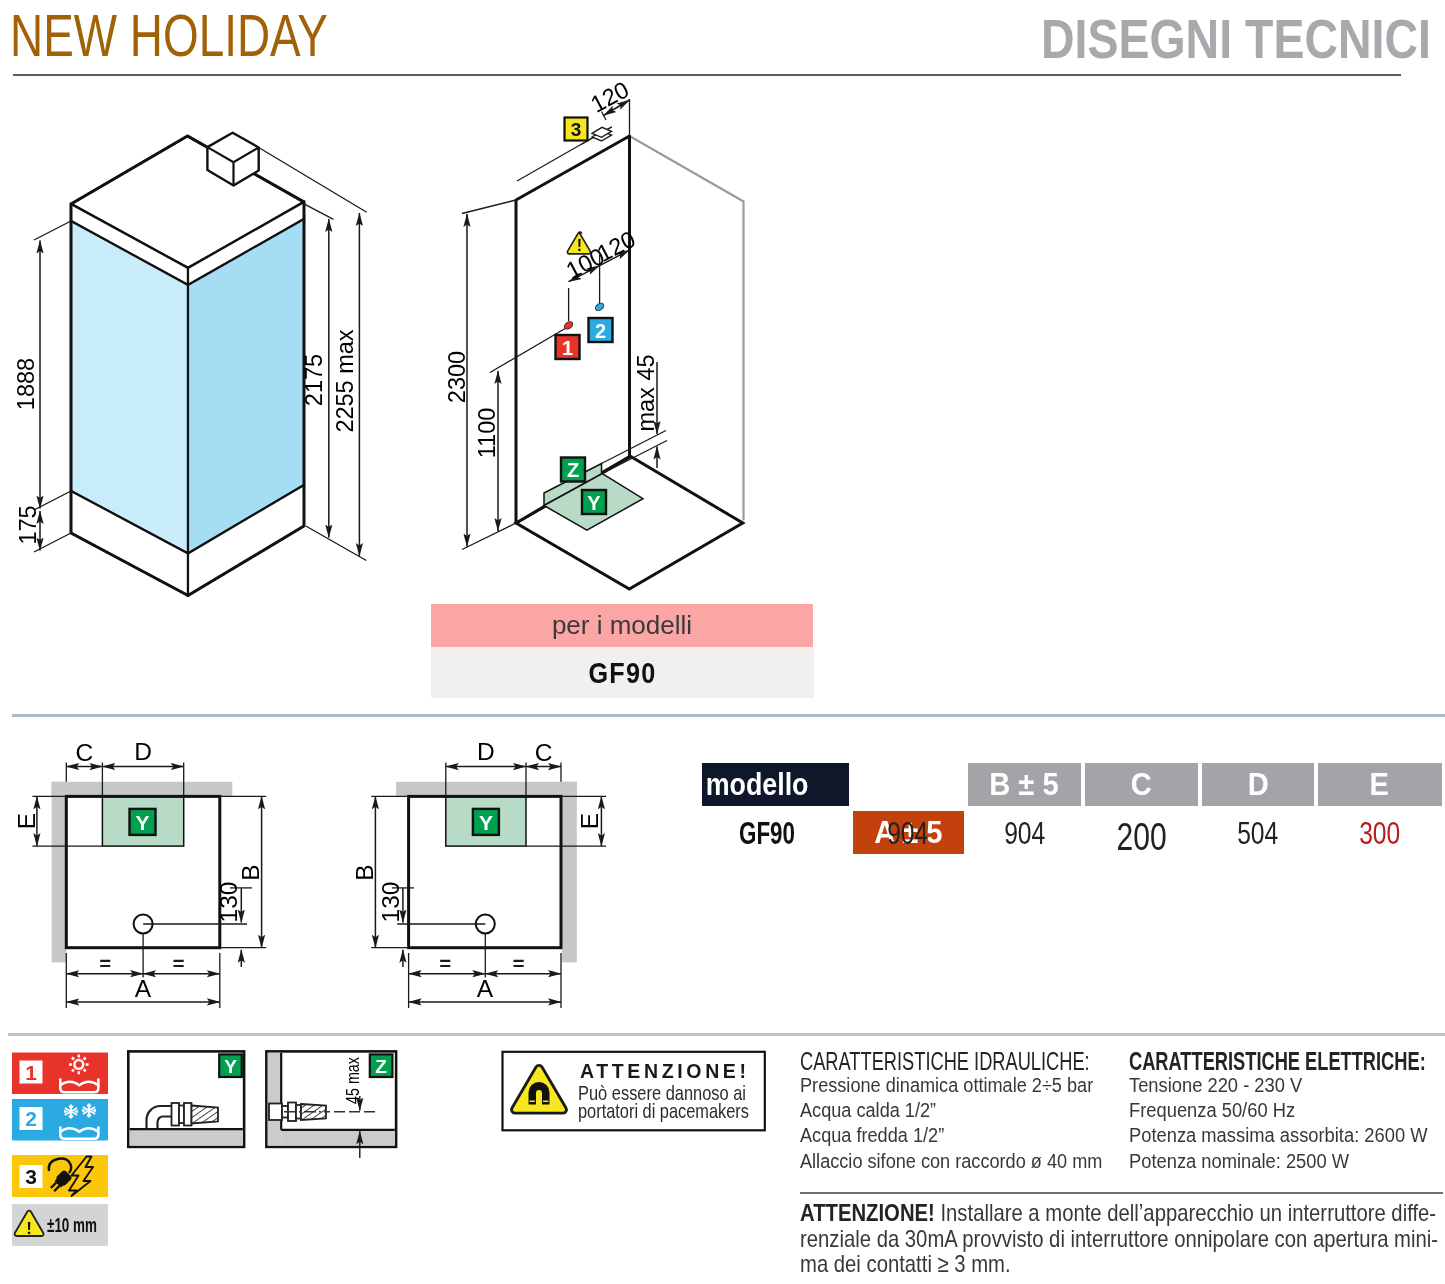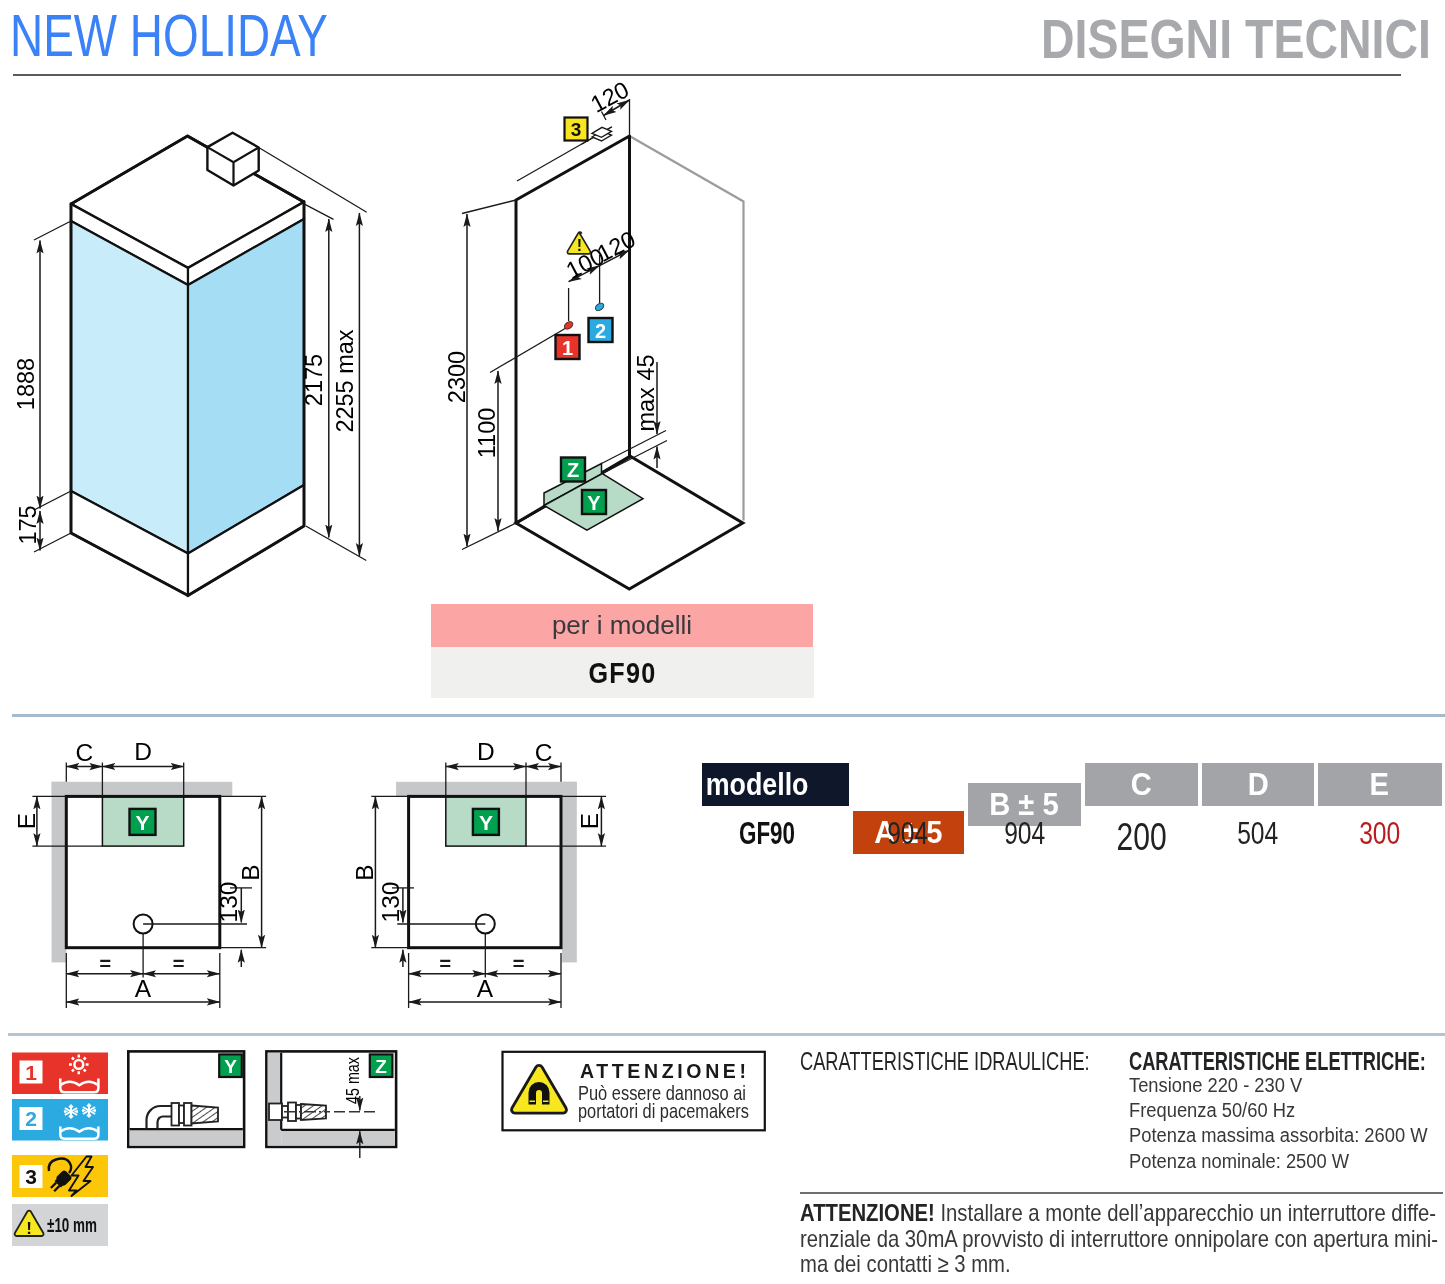--- a/index.html
+++ b/index.html
@@ -4,21 +4,21 @@
 <style>
   html,body{margin:0;padding:0;background:#fff;}
   body{width:1445px;height:1284px;position:relative;font-family:"Liberation Sans",sans-serif;overflow:hidden;}
   .abs{position:absolute;}
   .cx{display:inline-block;transform-origin:left top;}
   svg text{font-family:"Liberation Sans",sans-serif;}
 </style>
 </head>
 <body>
 
-<div class="abs" style="left:10px;top:1px;font-size:60px;color:#3b82f6;white-space:nowrap;"><span class="cx" style="transform:scaleX(0.765);">NEW HOLIDAY</span></div>
+<div class="abs" style="left:10px;top:1px;font-size:60px;color:#a16207;white-space:nowrap;"><span class="cx" style="transform:scaleX(0.765);">NEW HOLIDAY</span></div>
 
 <div class="abs" style="left:1041px;top:7px;width:520px;font-size:55px;font-weight:bold;color:#a7a9ac;white-space:nowrap;"><span class="cx" style="transform:scaleX(0.845);">DISEGNI TECNICI</span></div>
 
 <div class="abs" style="left:13px;top:74px;width:1388px;height:2px;background:#5b5b5d;"></div>
 
 <svg class="abs" style="left:0;top:85px;" width="400" height="540" viewBox="0 85 400 540">
   <defs>
     <marker id="ar" markerWidth="16" markerHeight="12" refX="13" refY="5" orient="auto-start-reverse" markerUnits="userSpaceOnUse">
         <path d="M0,1.4 L13.5,5 L0,8.6 L2.6,5 z" fill="#1a1a1a"></path>
       </marker>
@@ -238,21 +238,21 @@
   <text x="485" y="997" font-size="24.5" text-anchor="middle">A</text>
 
   <line x1="408.6" y1="1001.9" x2="561" y2="1001.9" stroke="#1a1a1a" stroke-width="1.5" marker-start="url(#ar3)" marker-end="url(#ar3)"></line>
   <path d="M408.6,953 L408.6,1008 M561,953 L561,1008" stroke="#1a1a1a" stroke-width="1.3"></path>
 </svg>
 
 <div class="abs" style="left:701.5px;top:762.5px;width:147px;height:43px;background:#0f172a;color:#fff;font-weight:bold;font-size:31px;text-align:left;line-height:43px;"><span class="cx" style="transform:scaleX(0.865) translateX(-5px);transform-origin:center top;">modello</span></div>
 
 <div class="abs" style="left:852.5px;top:762.5px;width:111px;height:43px;background:#c2410c;color:#fff;font-weight:bold;font-size:31px;text-align:center;line-height:43px;margin-top:48px;"><span class="cx" style="transform:scaleX(0.94);transform-origin:center top;">A ± 5</span></div>
 
-<div class="abs" style="left:968px;top:762.5px;width:112.5px;height:43px;background:#a2a4a7;color:#fff;font-weight:bold;font-size:31px;text-align:center;line-height:43px;margin-top:20px;"><span class="cx" style="transform:scaleX(0.94);transform-origin:center top;">B ± 5</span></div>
+<div class="abs" style="left:968px;top:762.5px;width:112.5px;height:43px;background:#a2a4a7;color:#fff;font-weight:bold;font-size:31px;text-align:center;line-height:43px;"><span class="cx" style="transform:scaleX(0.94);transform-origin:center top;">B ± 5</span></div>
 
 <div class="abs" style="left:1084.5px;top:762.5px;width:113.5px;height:43px;background:#a2a4a7;color:#fff;font-weight:bold;font-size:31px;text-align:center;line-height:43px;"><span class="cx" style="transform:scaleX(0.94);transform-origin:center top;">C</span></div>
 
 <div class="abs" style="left:1201.5px;top:762.5px;width:112.5px;height:43px;background:#a2a4a7;color:#fff;font-weight:bold;font-size:31px;text-align:center;line-height:43px;"><span class="cx" style="transform:scaleX(0.94);transform-origin:center top;">D</span></div>
 
 <div class="abs" style="left:1317.5px;top:762.5px;width:124px;height:43px;background:#a2a4a7;color:#fff;font-weight:bold;font-size:31px;text-align:center;line-height:43px;"><span class="cx" style="transform:scaleX(0.94);transform-origin:center top;">E</span></div>
 
 <div class="abs" style="left:694px;top:815px;width:147px;font-weight:bold;font-size:32px;color:#111;text-align:center;"><span class="cx" style="transform:scaleX(0.70);transform-origin:center top;">GF90</span></div>
 
 <div class="abs" style="left:852.5px;top:815px;width:111px;font-size:32px;color:#222;text-align:center;"><span class="cx" style="transform:scaleX(0.77);transform-origin:center top;">904</span></div>
@@ -356,20 +356,21 @@
   <path d="M542,1067 L566,1108 a3.5,3.5 0 0 1 -3,5.2 l-48,0 a3.5,3.5 0 0 1 -3,-5.2 l24,-41 a3.5,3.5 0 0 1 6,0 z" fill="#f7e71f" stroke="#1a1a1a" stroke-width="2.8" stroke-linejoin="round"></path>
   <path d="M528.5,1104.5 l0,-12 a10.5,10.5 0 0 1 21,0 l0,12 l-7.5,0 l0,-11.5 a3,3 0 0 0 -6,0 l0,11.5 z" fill="#111"></path>
   <path d="M529.5,1101.2 l5.5,0 M543,1101.2 l5.5,0" stroke="#f7e71f" stroke-width="1.6"></path>
   <text x="580" y="1078" font-size="19.5" font-weight="bold" style="fill:#18191b" textLength="166" lengthAdjust="spacing">ATTENZIONE!</text>
   <text x="578" y="1099.5" font-size="21" fill="#2b2c2e" textLength="168" lengthAdjust="spacingAndGlyphs">Può essere dannoso ai</text>
   <text x="578" y="1117.5" font-size="21" fill="#2b2c2e" textLength="171" lengthAdjust="spacingAndGlyphs">portatori di pacemakers</text>
 </svg>
 
 <div class="abs" style="left:800px;top:1046.5px;width:330px;">
   <div style="font-size:25px;font-weight:normal;color:#232426;white-space:nowrap;"><span class="cx" style="transform:scaleX(0.73);">CARATTERISTICHE IDRAULICHE:</span></div>
+  <div style="font-size:19.5px;color:#37383a;line-height:25.4px;margin-top:-3px;white-space:nowrap;"><span class="cx" style="transform:scaleX(0.93);">Pressione dinamica ottimale 2÷5 bar<br>Acqua calda 1/2”<br>Acqua fredda 1/2”<br>Allaccio sifone con raccordo ø 40 mm</span></div>
 </div>
 
 <div class="abs" style="left:1129px;top:1046.5px;width:330px;">
   <div style="font-size:25px;font-weight:bold;color:#232426;white-space:nowrap;"><span class="cx" style="transform:scaleX(0.73);">CARATTERISTICHE ELETTRICHE:</span></div>
   <div style="font-size:19.5px;color:#37383a;line-height:25.4px;margin-top:-3px;white-space:nowrap;"><span class="cx" style="transform:scaleX(0.94);">Tensione 220 - 230 V<br>Frequenza 50/60 Hz<br>Potenza massima assorbita: 2600 W<br>Potenza nominale: 2500 W</span></div>
 </div>
 
 <div class="abs" style="left:800px;top:1192px;width:643px;height:1.5px;background:#6e6f71;"></div>
 
 <div class="abs" style="left:800px;top:1200px;width:810px;font-size:24px;color:#37383a;line-height:25.6px;white-space:nowrap;">

